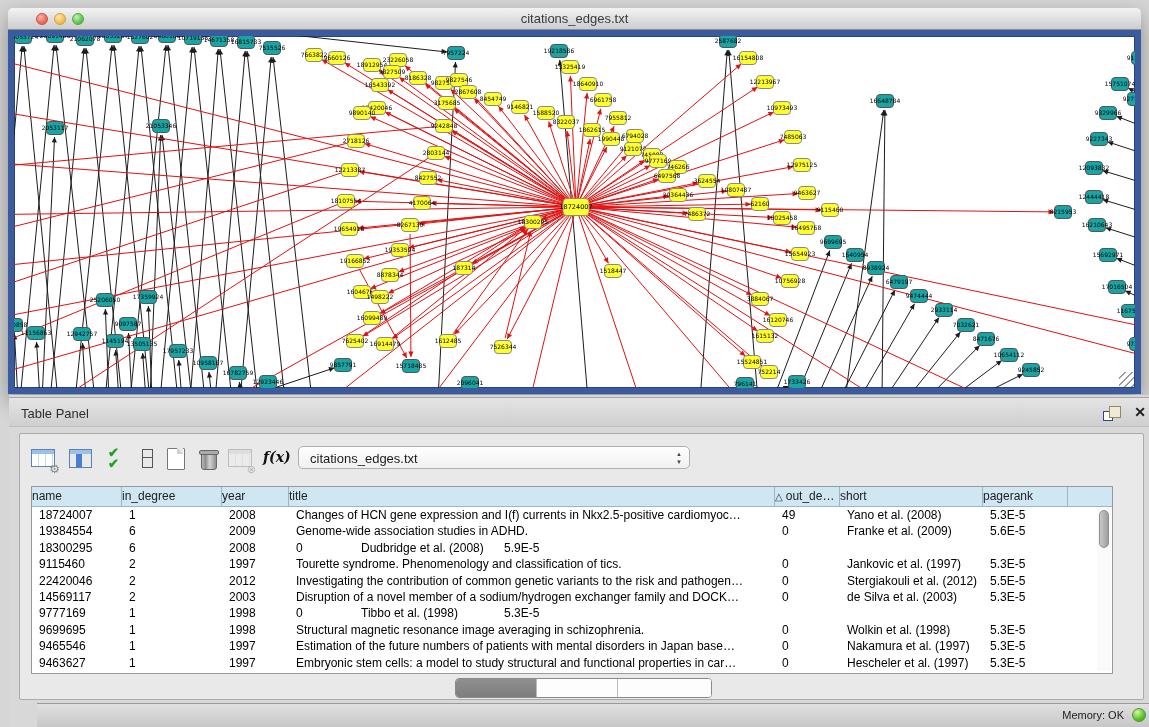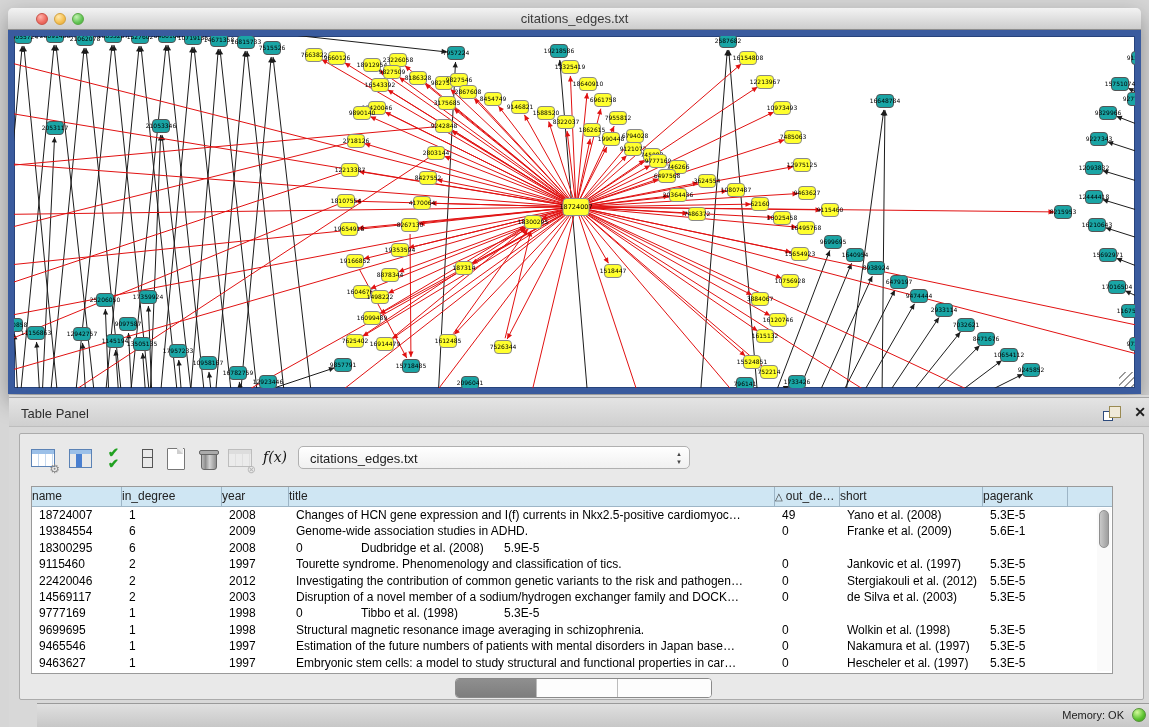--- a/index.html
+++ b/index.html
@@ -54,21 +54,21 @@
     border-left:6px solid #cfcfcf;border-top:6px solid #e9e9e9;}
   .ti-delete-trash-icon::before{content:"";position:absolute;left:7px;top:7px;width:14px;height:15px;border:1px solid #666;
     border-radius:0 0 3px 3px;background:linear-gradient(90deg,#b9b9b9,#8f8f8f 25%,#d2d2d2 55%,#8f8f8f);}
   .ti-delete-trash-icon::after{content:"";position:absolute;left:5px;top:4px;width:18px;height:3px;background:#ababab;
     border:1px solid #666;border-radius:2px;}
   .ti-delete-table-icon{opacity:.45;}
   .ti-delete-table-icon::before{content:"";position:absolute;left:2px;top:3px;width:22px;height:16px;border:1px solid #8a8a8a;
     background:linear-gradient(#cfcfcf,#cfcfcf) 0 0/100% 4px no-repeat,
       repeating-linear-gradient(90deg,#efefef 0 6px,#d5d5d5 6px 7px);}
   .ti-delete-table-icon .glyph{left:auto;right:-2px;top:auto;bottom:-4px;font-size:11px;color:#777;}
-  .ti-function-builder-icon .glyph{font-family:"DejaVu Serif",serif;font-style:italic;font-weight:normal;
+  .ti-function-builder-icon .glyph{font-family:"DejaVu Serif",serif;font-style:italic;font-weight:bold;
     font-size:14px;color:#111;top:3px;left:3px;}
   .combo{position:absolute;left:278px;top:12px;width:392px;height:23px;background:linear-gradient(#ffffff,#f0f0f0);
     border:1px solid #b0b0b0;border-radius:5px;font-size:13px;color:#1c1c1c;}
   .combo .val{position:absolute;left:11px;top:4px;}
   .combo .stepper{position:absolute;right:7px;top:3px;font-size:6px;color:#444;line-height:8px;text-align:center;}
   
   .dtable{position:absolute;left:11px;top:52px;width:1082px;height:188px;background:#fff;border:1px solid #9a9a9a;}
   .thead{display:flex;height:20px;background:#cfe6f3;border-bottom:1px solid #9db5c6;font-size:12px;color:#222;}
   .th{border-right:1px solid #9db5c6;line-height:19px;overflow:hidden;white-space:nowrap;flex:none;}
   .th .sortg{font-size:10px;margin-right:3px;color:#333;}
@@ -761,21 +761,21 @@
               <div class="td c5">Yano et al. (2008)</div>
               <div class="td c6">5.3E-5</div>
             </div>
             <div class="trow">
               <div class="td c0">19384554</div>
               <div class="td c1">6</div>
               <div class="td c2">2009</div>
               <div class="td c3">Genome-wide association studies in ADHD.</div>
               <div class="td c4">0</div>
               <div class="td c5">Franke et al. (2009)</div>
-              <div class="td c6">5.6E-1</div>
+              <div class="td c6">5.6E-5</div>
             </div>
             <div class="trow">
               <div class="td c0">18300295</div>
               <div class="td c1">6</div>
               <div class="td c2">2008</div>
               <div class="td c4">0</div>
               <div class="td c5">Dudbridge et al. (2008)</div>
               <div class="td c6">5.9E-5</div>
             </div>
             <div class="trow">

